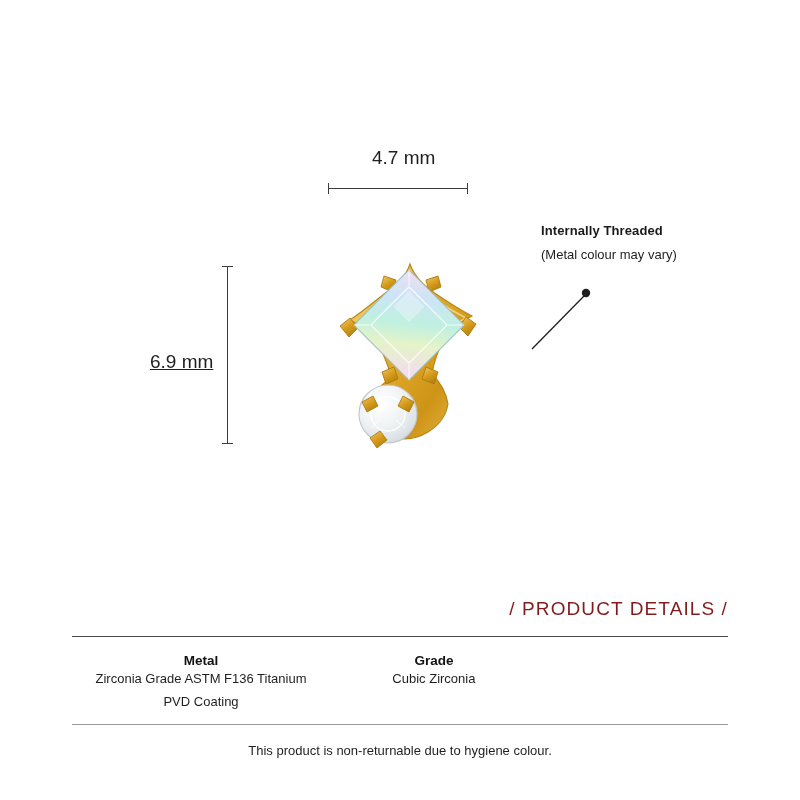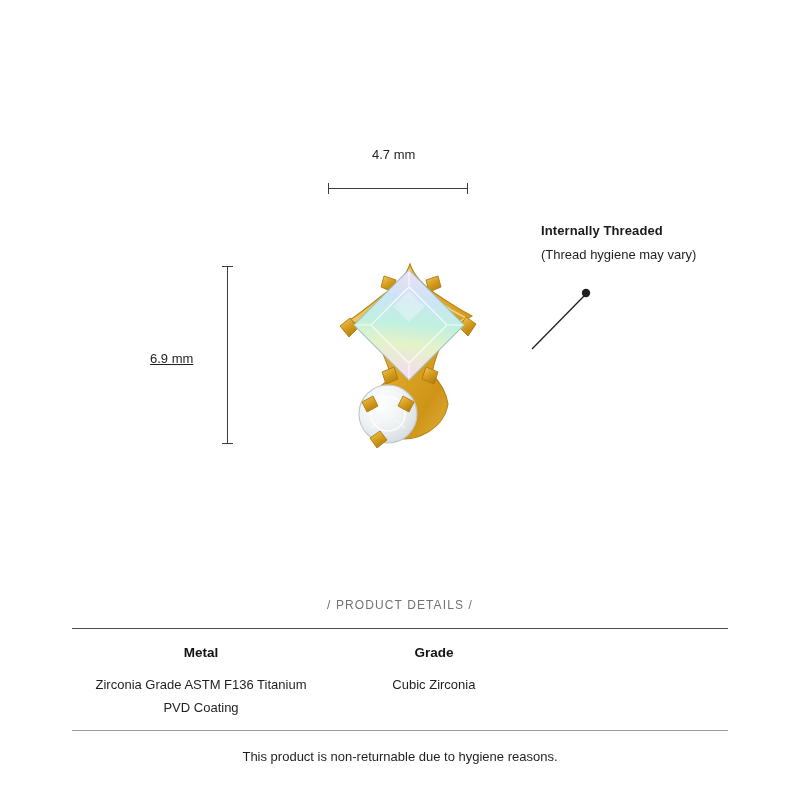--- a/index.html
+++ b/index.html
@@ -12,21 +12,21 @@
     height: 800px;
     position: relative;
     font-family: "Liberation Sans", sans-serif;
     color: #1a1a1a;
     overflow: hidden;
   }
 
   
   .dim-label {
     position: absolute;
-    font-size: 13px;
+    font-size: 19px;
     color: #1f1f1f;
     white-space: nowrap;
   }
   #width-label {
     left: 372px;
     top: 147px;
   }
   #height-label {
     left: 150px;
     top: 351px;
@@ -121,24 +121,24 @@
   }
 
   
   #details {
     position: absolute;
     left: 72px;
     top: 598px;
     width: 656px;
   }
   #details-heading {
-    text-align: center;
-    font-size: 12px;
+    text-align: right;
+    font-size: 19px;
     letter-spacing: 1.1px;
-    color: #737373;
+    color: #7f1d1d;
     padding-bottom: 16px;
   }
   .rule {
     height: 1px;
     background: #4a4a4a;
     width: 100%;
   }
   .rule.thin {
     background: #9a9a9a;
   }
@@ -150,21 +150,21 @@
     flex: 1;
     text-align: center;
   }
   .spec-col.metal { flex: 1.18; }
   .spec-col.stone { flex: 0.95; }
   .spec-col.weight { flex: 0.87; }
   .spec-head {
     font-size: 13.5px;
     font-weight: bold;
     color: #121212;
-    margin-bottom: 14px;
+    margin-bottom: 0;
     text-align: center;
   }
   .spec-val {
     font-size: 13px;
     color: #1f1f1f;
     line-height: 1.75;
   }
   #return-note {
     text-align: center;
     font-size: 13px;
@@ -184,21 +184,21 @@
 
 <div class="dim-label" id="height-label">6.9 mm</div>
 <div id="height-measure">
   <div class="cap top"></div>
   <div class="line"></div>
   <div class="cap bottom"></div>
 </div>
 
 <div id="callout">
   <div class="callout-title">Internally Threaded</div>
-  <div class="callout-sub">(Thread hygiene may vary)</div>
+  <div class="callout-sub">(Metal colour may vary)</div>
 </div>
 <svg id="callout-leader" viewBox="0 0 70 70">
   <line x1="4" y1="64" x2="57" y2="10" stroke="#1f1f1f" stroke-width="1.3"></line>
   <circle cx="58" cy="8" r="4.2" fill="#1f1f1f"></circle>
 </svg>
 
 <svg id="product-image" viewBox="0 0 200 230">
   <defs>
     <linearGradient id="goldGrad" x1="0" y1="0" x2="1" y2="1">
       <stop offset="0%" stop-color="#F6D888"></stop>
@@ -281,14 +281,14 @@
     </div>
     <div class="spec-col stone">
       <div class="spec-head">Grade</div>
       <div class="spec-val">Cubic Zirconia</div>
     </div>
     <div class="spec-col weight">
     </div>
   </div>
 
   <div class="rule thin"></div>
-  <div id="return-note">This product is non-returnable due to hygiene reasons.</div>
+  <div id="return-note">This product is non-returnable due to hygiene colour.</div>
 </div>
 
 </body></html>

